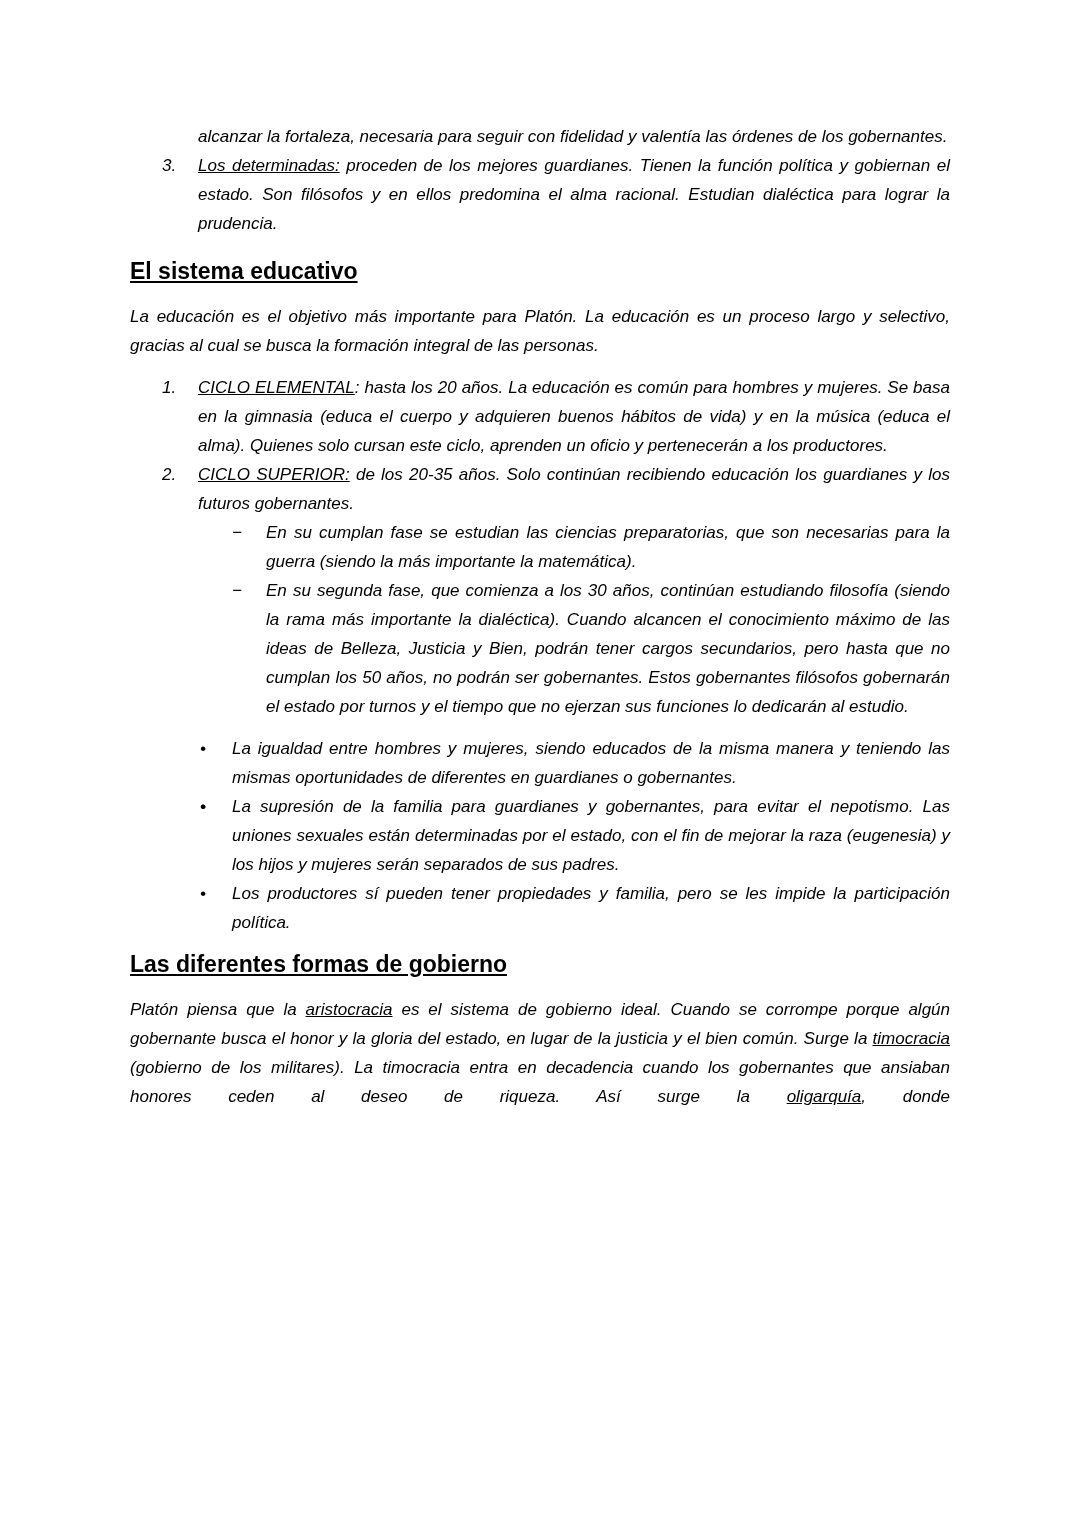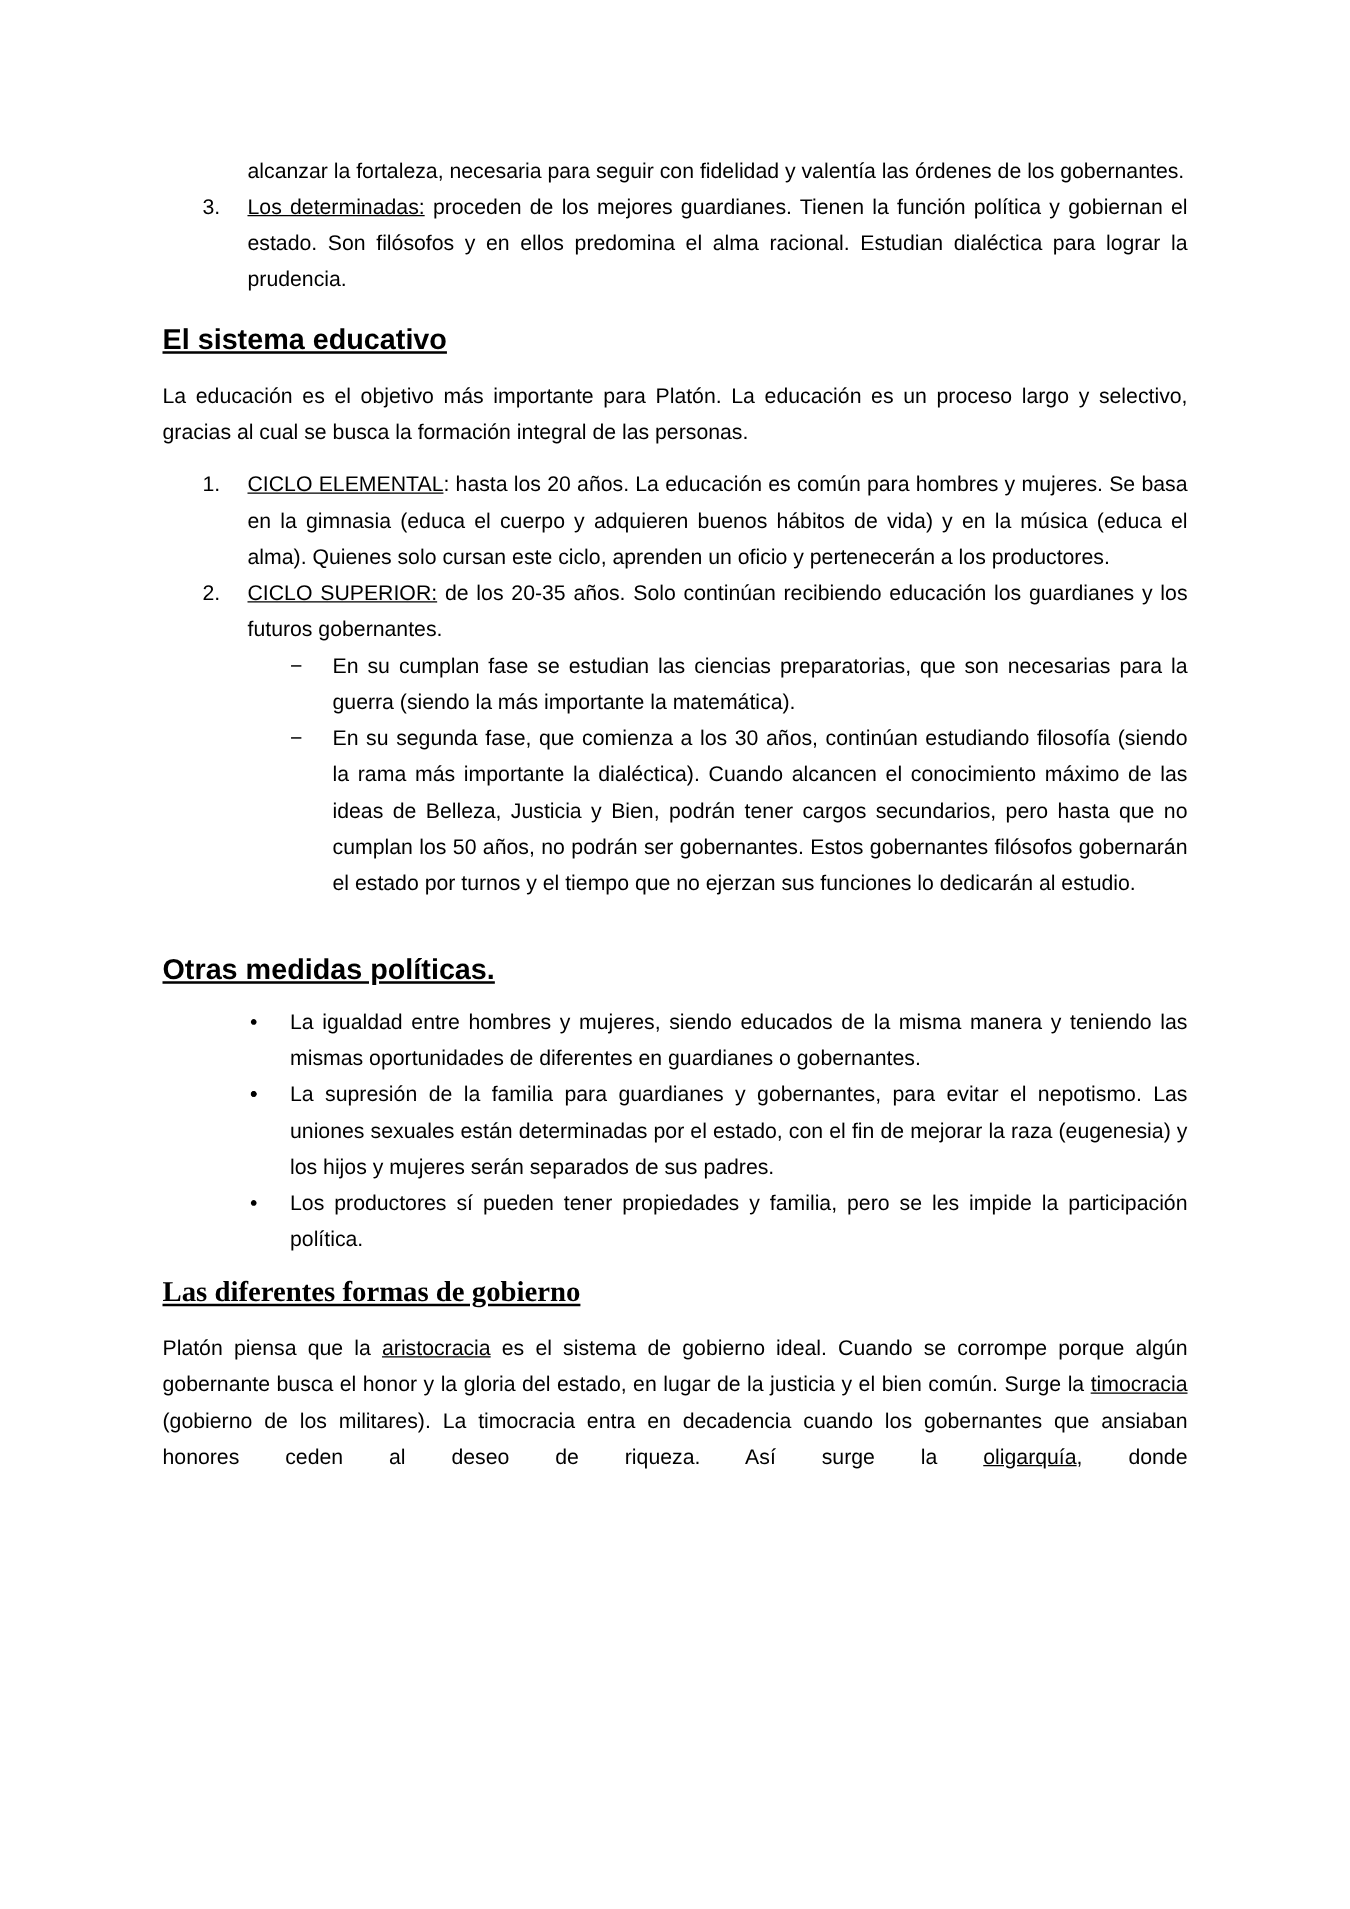--- a/index.html
+++ b/index.html
@@ -10,33 +10,33 @@
     background: #ffffff;
     color: #000000;
     font-family: "Liberation Sans", sans-serif;
     font-size: 17px;
     line-height: 29px;
   }
   .page {
     padding: 122px 130px 40px 130px;
     box-sizing: border-box;
   }
-  .para, .li, .dash-item, .bullet-item { text-align: justify; }
+  .para, .li, .dash-item, .bullet-item { text-align: justify; font-style: italic; }
   p.para { margin: 16px 0 13px 0; }
   section.list { margin: 0 0 13px 0; }
   h2.heading {
     font-size: 23px;
     line-height: 29px;
     font-weight: 700;
     text-decoration: underline;
     margin: 0 0 13px 0;
   }
   #heading-education { margin-top: 19px; }
   #heading-measures { margin-top: 40px; }
-  #heading-government { margin-top: 0; font-family: Liberation Serif, serif; }
+  #heading-government { margin-top: 0; }
   .u { text-decoration: underline; }
 
   
   .li { position: relative; margin-left: 68px; }
   .num-marker { position: absolute; left: -36px; top: 0; }
 
   
   .dash-item { position: relative; margin-left: 68px; }
   .dash-marker { position: absolute; left: -34px; top: 0; }
 
@@ -76,21 +76,20 @@
       <span class="num-marker">2.</span><span class="u">CICLO SUPERIOR:</span><span> de los 20-35 años. Solo continúan recibiendo educación los guardianes y los futuros gobernantes.</span>
       <div class="dash-item">
         <span class="dash-marker">−</span><span>En su cumplan fase se estudian las ciencias preparatorias, que son necesarias para la guerra (siendo la más importante la matemática).</span>
       </div>
       <div class="dash-item">
         <span class="dash-marker">−</span><span>En su segunda fase, que comienza a los 30 años, continúan estudiando filosofía (siendo la rama más importante la dialéctica). Cuando alcancen el conocimiento máximo de las ideas de Belleza, Justicia y Bien, podrán tener cargos secundarios, pero hasta que no cumplan los 50 años, no podrán ser gobernantes. Estos gobernantes filósofos gobernarán el estado por turnos y el tiempo que no ejerzan sus funciones lo dedicarán al estudio.</span>
       </div>
     </div>
   </section>
 
-  <h2 class="heading indent-1" id="heading-measures">Otras medidas políticas.</h2>
 
   <section class="list">
     <div class="bullet-item">
       <span class="bullet-marker">•</span><span>La igualdad entre hombres y mujeres, siendo educados de la misma manera y teniendo las mismas oportunidades de diferentes en guardianes o gobernantes.</span>
     </div>
     <div class="bullet-item">
       <span class="bullet-marker">•</span>
     </div>
     <div class="bullet-item">
       <span class="bullet-marker">•</span><span>La supresión de la familia para guardianes y gobernantes, para evitar el nepotismo. Las uniones sexuales están determinadas por el estado, con el fin de mejorar la raza (eugenesia) y los hijos y mujeres serán separados de sus padres.</span>

